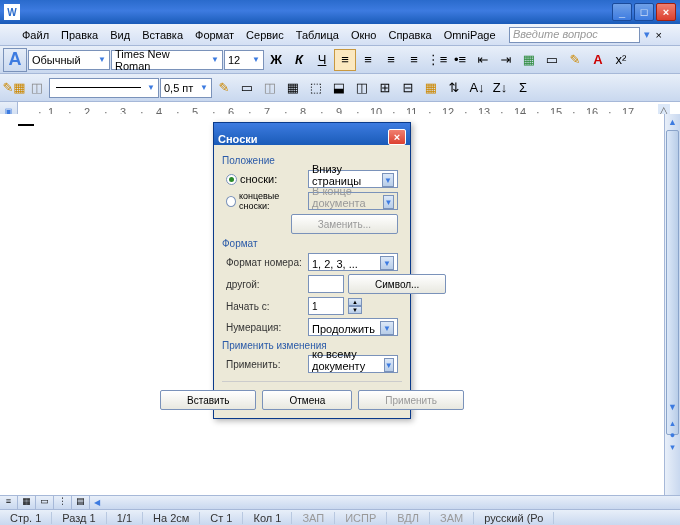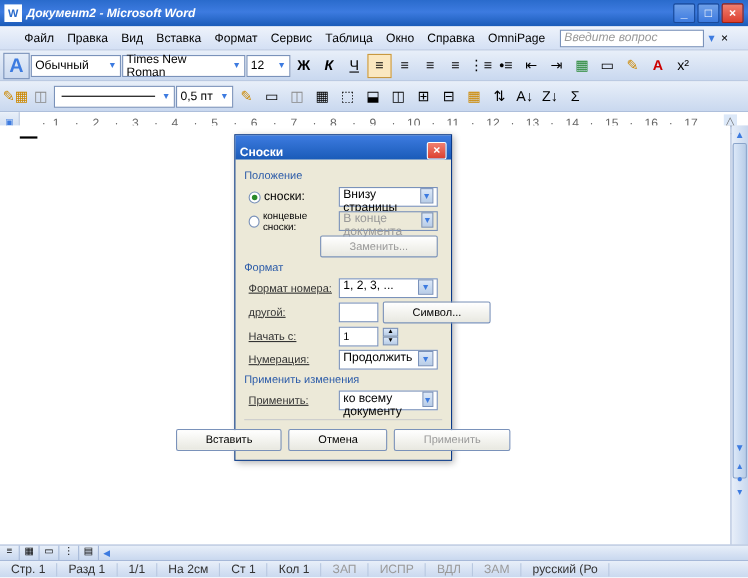--- a/index.html
+++ b/index.html
@@ -48,39 +48,38 @@
 .statusbar .cell { padding: 0 10px; border-right: 1px solid #b8c8e0; color: #333; }
 .statusbar .dim { color: #999; }
 
 
 .dialog { position: absolute; left: 213px; top: 122px; width: 198px; background: #ece9d8; border: 1px solid #0a3a8a; box-shadow: 2px 2px 6px rgba(0,0,0,0.3); }
 .dlg-title { height: 22px; background: linear-gradient(#3d7be0, #1a5bb8); color: #fff; font-weight: bold; display: flex; align-items: flex-end; padding: 0 4px; gap: 32px; }
 .dlg-close { margin-left: auto; width: 18px; height: 16px; background: linear-gradient(#f08070,#dc4030); border: 1px solid #fff; border-radius: 2px; text-align: center; line-height: 14px; font-weight: bold; cursor: pointer; }
 .dlg-body { padding: 6px 8px 8px; }
 .dlg-section { color: #2a5aa8; font-size: 10px; margin: 4px 0 4px; }
 .dlg-row { display: flex; align-items: center; margin: 3px 4px; gap: 4px; }
-.dlg-label { flex: 0 0 78px; font-size: 10px; color: #333; text-decoration: underline; }
+.dlg-label { flex: 0 0 78px; font-size: 10px; color: #333; }
 .dlg-radio { width: 11px; height: 11px; border: 1px solid #7a92ba; border-radius: 50%; display: inline-flex; align-items: center; justify-content: center; background: #fff; }
 .dlg-radio.checked::after { content: ""; width: 5px; height: 5px; background: #2a8a2a; border-radius: 50%; }
-.dlg-combo { flex: 1; height: 18px; border: 1px solid #7a92ba; background: #fff; display: flex; align-items: flex-start; padding: 0 3px; font-size: 10px; }
+.dlg-combo { flex: 1; height: 18px; border: 1px solid #7a92ba; background: #fff; display: flex; align-items: flex-end; padding: 0 3px; font-size: 10px; }
 .dlg-combo .arrow { margin-left: auto; background: linear-gradient(#dce8f8,#b8cde8); width: 14px; height: 14px; text-align: center; line-height: 14px; color: #3d7be0; font-size: 8px; border: 1px solid #7a92ba; }
 .dlg-combo.disabled { background: #ece9d8; color: #999; }
 .dlg-input { width: 36px; height: 18px; border: 1px solid #7a92ba; background: #fff; padding: 0 3px; font-size: 10px; }
 .dlg-btn { height: 20px; padding: 0 26px; border: 1px solid #7a92ba; background: linear-gradient(#fff,#e8e8e0); border-radius: 2px; font-size: 10px; cursor: pointer; }
 .dlg-btn.disabled { color: #999; }
 .dlg-btn-row { display: flex; gap: 6px; justify-content: center; margin-top: 8px; border-top: 1px solid #ccc; padding-top: 8px; }
 .spin { width: 14px; display: flex; flex-direction: column; }
 .spin div { height: 8px; border: 1px solid #7a92ba; background: linear-gradient(#dce8f8,#b8cde8); font-size: 6px; text-align: center; line-height: 6px; cursor: pointer; }
 </style>
 </head>
 <body>
 
 <div class="titlebar">
   <span class="icon">W</span>
-  <span>Документ2 - Microsoft Word</span>
   <div class="win-btns">
     <div class="win-btn">_</div>
     <div class="win-btn">□</div>
     <div class="win-btn close">×</div>
   </div>
 </div>
 
 <div class="menubar">
   <span>Файл</span>
   <span>Правка</span>

